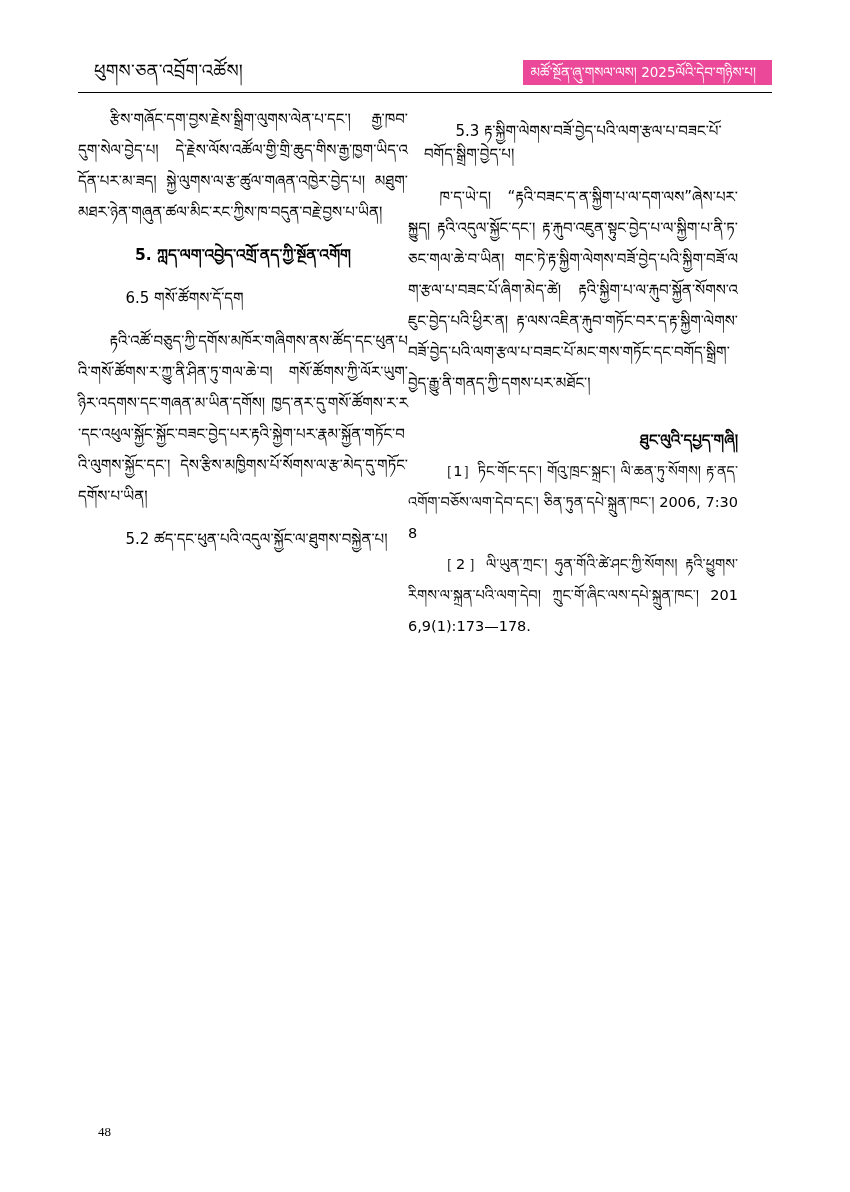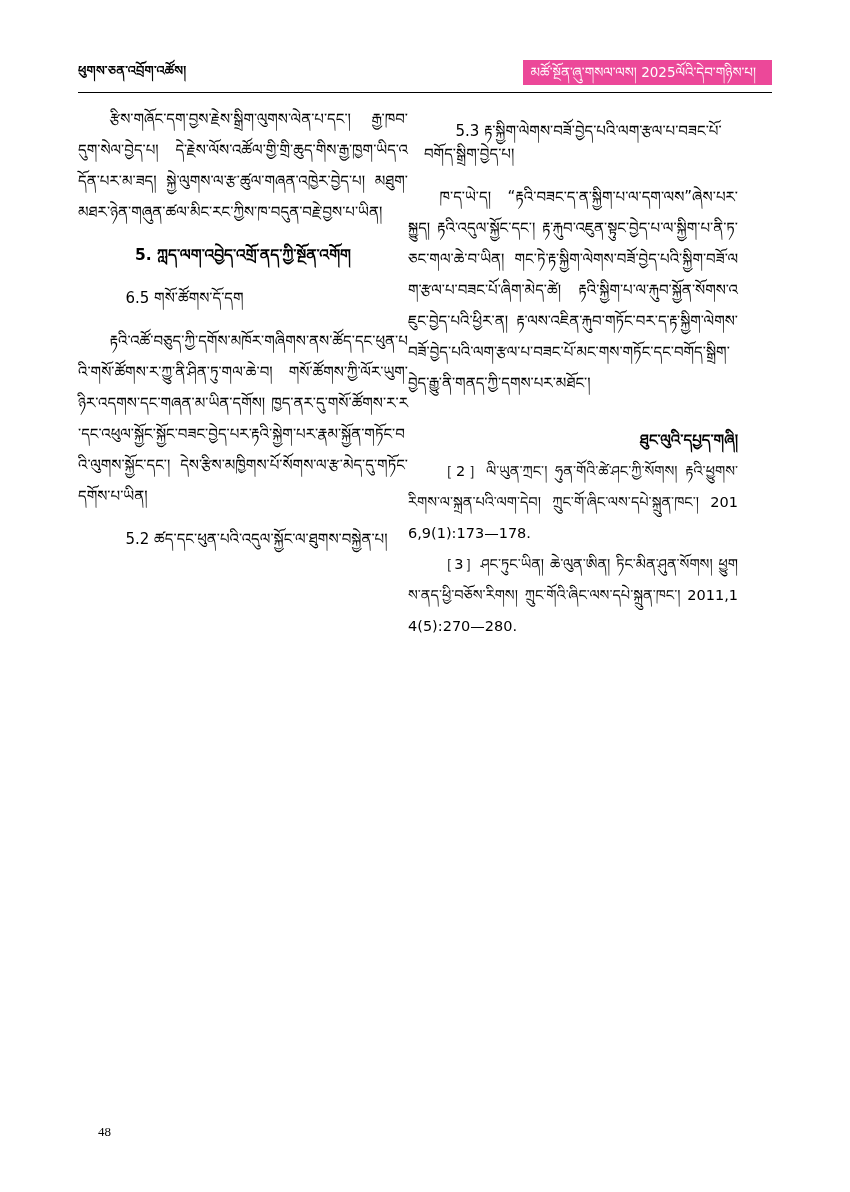--- a/index.html
+++ b/index.html
@@ -24,27 +24,26 @@
   
   .header {
     position: absolute;
     top: 60px;
     left: 78px;
     right: 78px;
     height: 30px;
   }
   .header-left {
     position: absolute;
-    left: 0;
+    left: 16px;
     top: 0;
-    font-size: 13px;
+    font-size: 18px;
     line-height: 22px;
     letter-spacing: 0.2px;
     white-space: nowrap;
-    font-weight: bold;
   }
   .header-right {
     position: absolute;
     right: 0;
     top: 0;
     background: #ec4899;
     color: #ffffff;
     font-size: 13.5px;
     line-height: 22px;
     padding: 1px 16px 2px 8px;
@@ -140,21 +139,21 @@
       <h2 class="section">5. ཀླད་ལག་འབྱེད་འགྲོ་ནད་ཀྱི་སྔོན་འགོག</h2>
       <h3 class="subsection">6.5 གསོ་ཚོགས་དོ་དག</h3>
       <p class="indent">རྟའི་འཚོ་བཅུད་ཀྱི་དགོས་མཁོར་གཞིགས་ནས་ཚོད་དང་ཕུན་པའི་གསོ་ཚོགས་ར་ཀྱུ་ནི་ཤིན་ཏུ་གལ་ཆེ་བ། གསོ་ཚོགས་ཀྱི་ལོར་ཡུག་ཉིར་འདགས་དང་གཞན་མ་ཡིན་དགོས། ཁྱད་ནར་དུ་གསོ་ཚོགས་ར་ར་དང་འཕུལ་སྐྱོང་སྐྱོང་བཟང་བྱེད་པར་རྟའི་སྐྱེག་པར་རྣམ་སྐྱོན་གཏོང་བའི་ལུགས་སྐྱོང་དང་། དེས་རྩིས་མཁྱིགས་པོ་སོགས་ལ་རྩ་མེད་དུ་གཏོང་དགོས་པ་ཡིན།</p>
       <h3 class="subsection">5.2 ཚད་དང་ཕུན་པའི་འདུལ་སྐྱོང་ལ་ཐུགས་བསྐྱེན་པ།</h3>
     </div>
 
     <div class="col">
       <h3 class="subsection">5.3 རྟ་སྐྱིག་ལེགས་བཟོ་བྱེད་པའི་ལག་རྩལ་པ་བཟང་པོ་བགོད་སྒྲིག་བྱེད་པ།</h3>
       <p class="indent">ཁ་ད་ཡེ་ད། “རྟའི་བཟང་ད་ན་སྐྱིག་པ་ལ་དག་ལས”ཞེས་པར་སྐྱུད། རྟའི་འདུལ་སྐྱོང་དང་། རྟ་རྐུབ་འཇུན་སྟུང་བྱེད་པ་ལ་སྐྱིག་པ་ནི་ཏ་ཅང་གལ་ཆེ་བ་ཡིན། གང་ཏེ་རྟ་སྐྱིག་ལེགས་བཟོ་བྱེད་པའི་སྐྱིག་བཟོ་ལག་རྩལ་པ་བཟང་པོ་ཞིག་མེད་ཚེ། རྟའི་སྐྱིག་པ་ལ་རྐུབ་སྐྱོན་སོགས་འཇུང་བྱེད་པའི་ཕྱིར་ན། རྟ་ལས་འཇིན་རྐུབ་གཏོང་བར་ད་རྟ་སྐྱིག་ལེགས་བཟོ་བྱེད་པའི་ལག་རྩལ་པ་བཟང་པོ་མང་གས་གཏོང་དང་བགོད་སྒྲིག་བྱེད་རྒྱུ་ནི་གནད་ཀྱི་དགས་པར་མཐོང་།</p>
       <div class="refs-title">ཐུང་ལུའི་དཔྱད་གཞི།</div>
+      <p class="ref">［1］ཏིང་གོང་དང་། གོའུ་ཁྲང་སྐྲང་། ལི་ཆན་ཏུ་སོགས། རྟ་ནད་འགོག་བཅོས་ལག་དེབ་དང་། ཅིན་ཏུན་དཔེ་སྐྲུན་ཁང་། 2006, 7:308</p>
       <p class="ref">［2］ལི་ཡུན་ཀྲང་། ཧུན་གོའི་ཚེ་ཤང་ཀྱི་སོགས། རྟའི་ཕྱུགས་རིགས་ལ་སྐྲན་པའི་ལག་དེབ། ཀྲུང་གོ་ཞིང་ལས་དཔེ་སྐྲུན་ཁང་། 2016,9(1):173—178.</p>
-      <p class="ref">［3］ཤང་ཏུང་ཡིན། ཆེ་ལུན་ཨིན། ཏིང་མིན་ཤུན་སོགས། ཕྱུགས་ནད་ཕྱི་བཅོས་རིགས། ཀྲུང་གོའི་ཞིང་ལས་དཔེ་སྐྲུན་ཁང་། 2011,14(5):270—280.</p>
     </div>
 
   </div>
 
   <div class="page-number">48</div>
 
 </div>
 
 </body></html>

